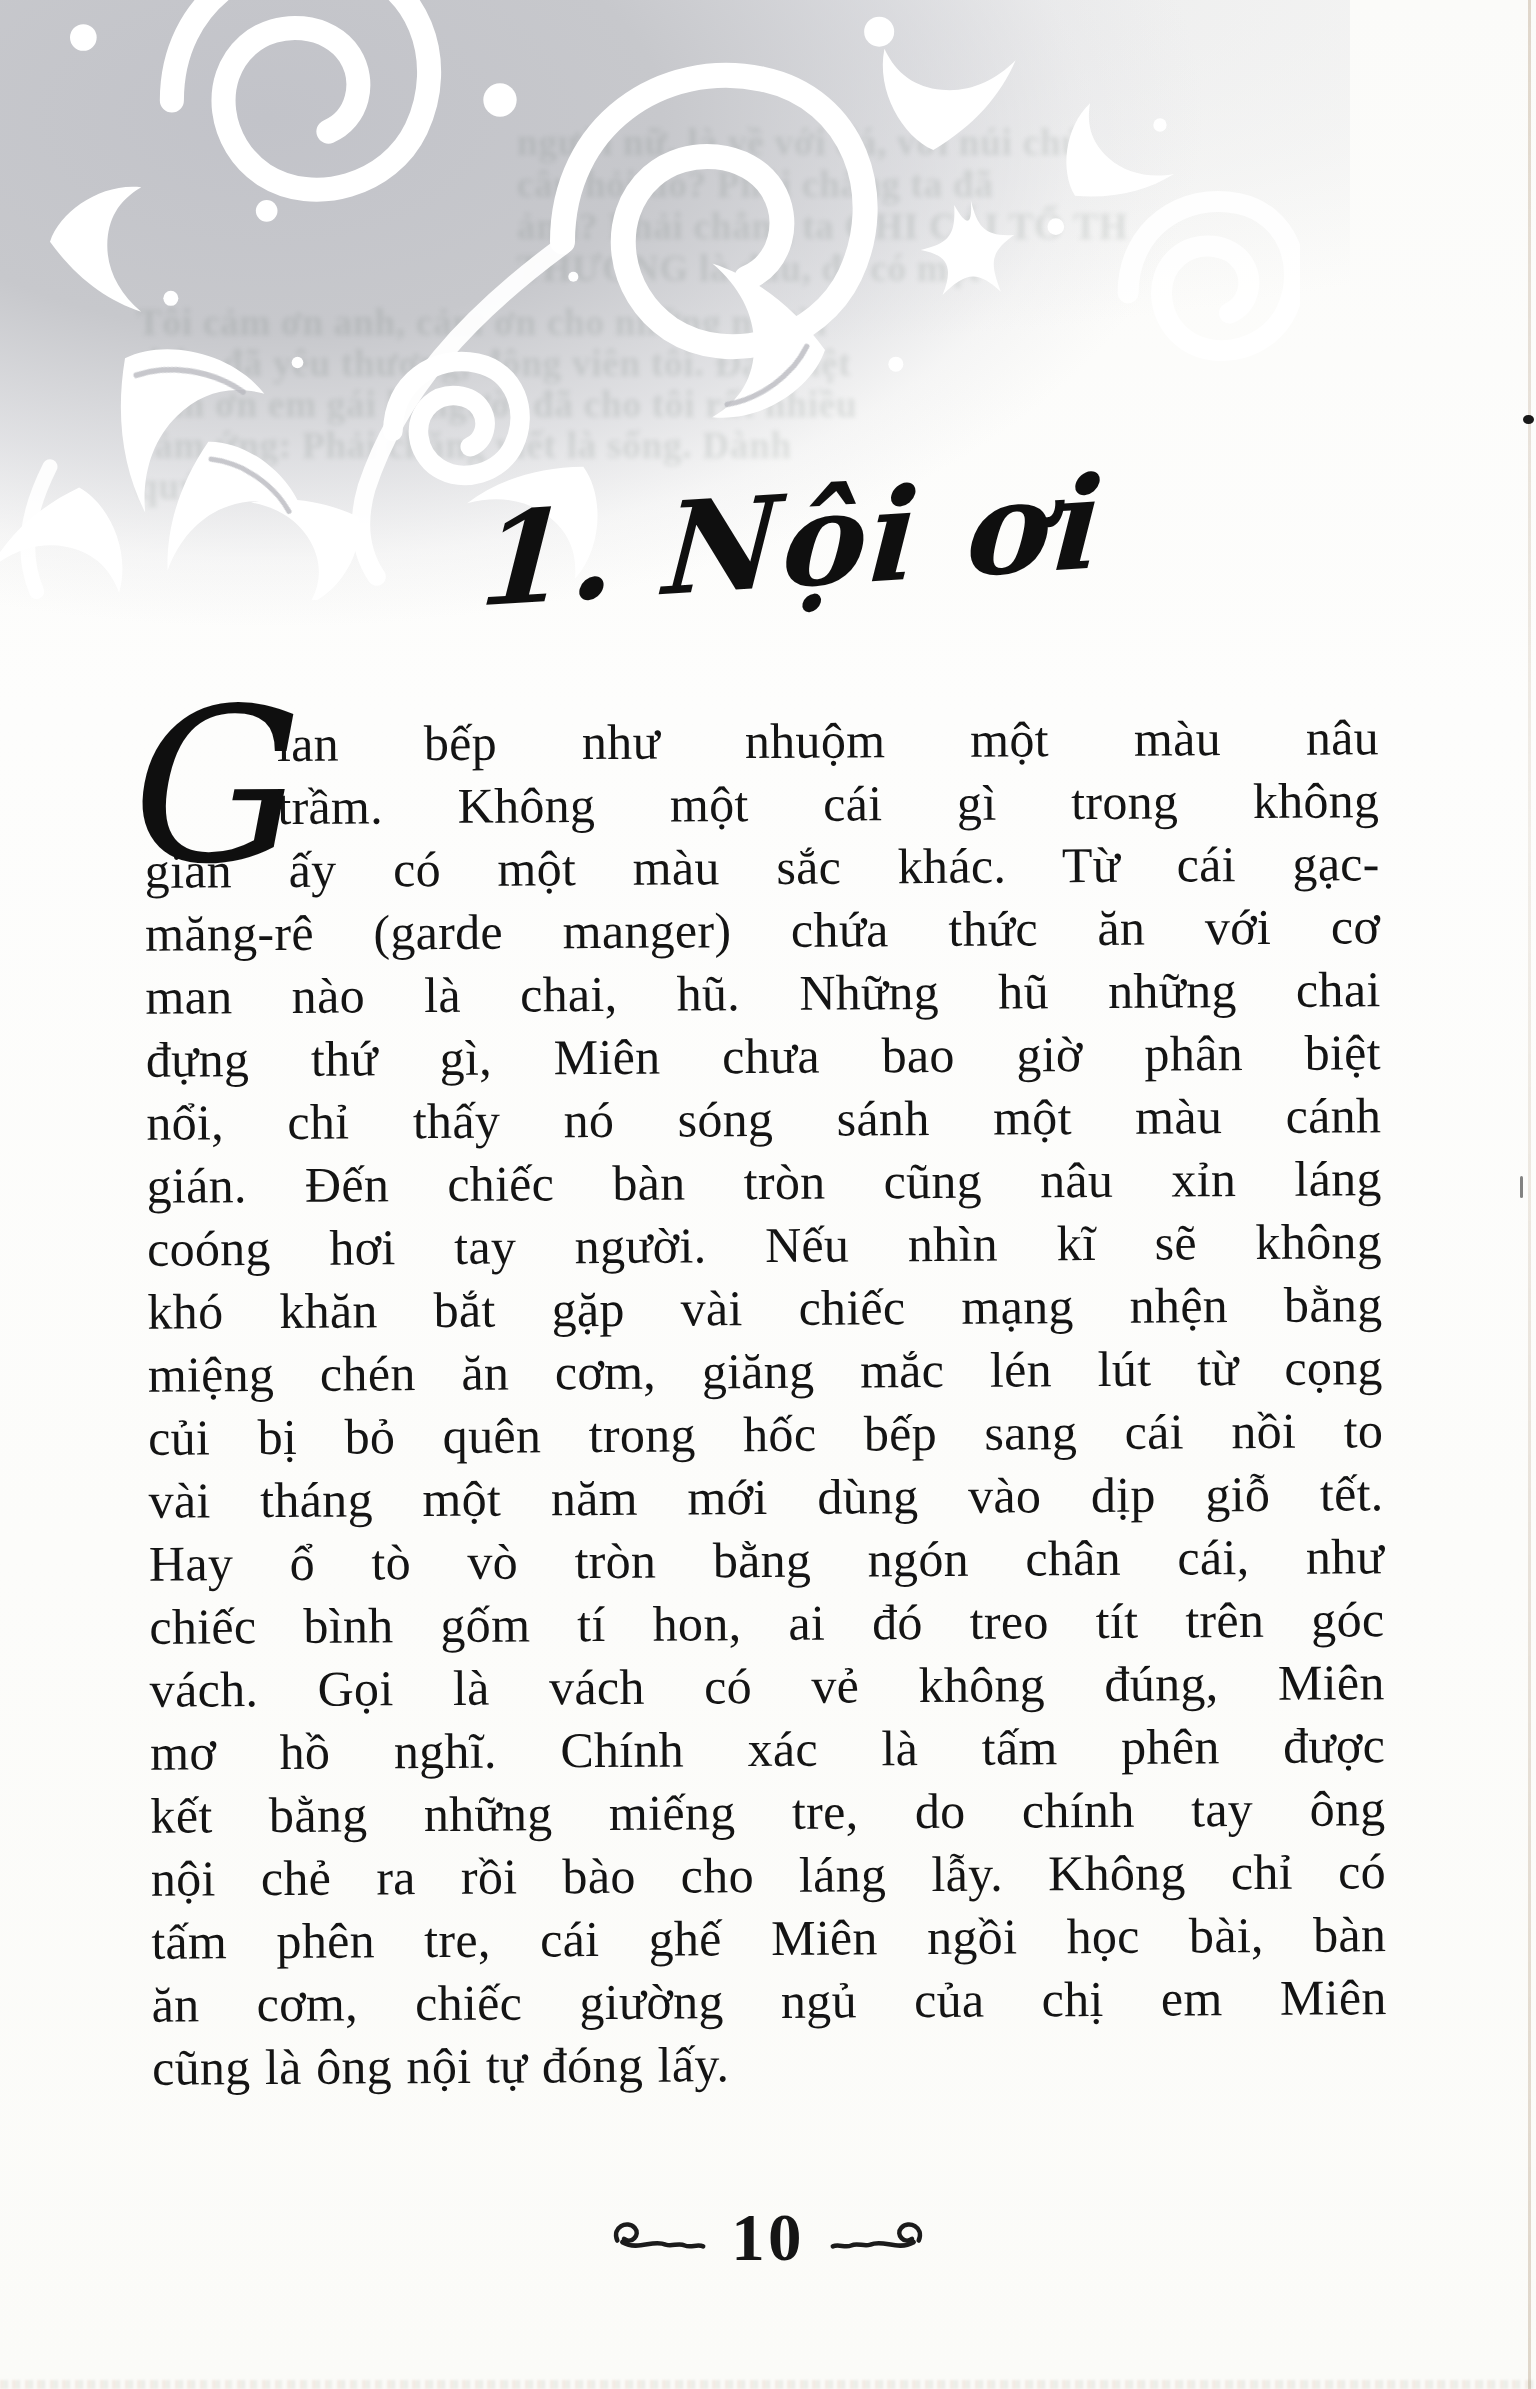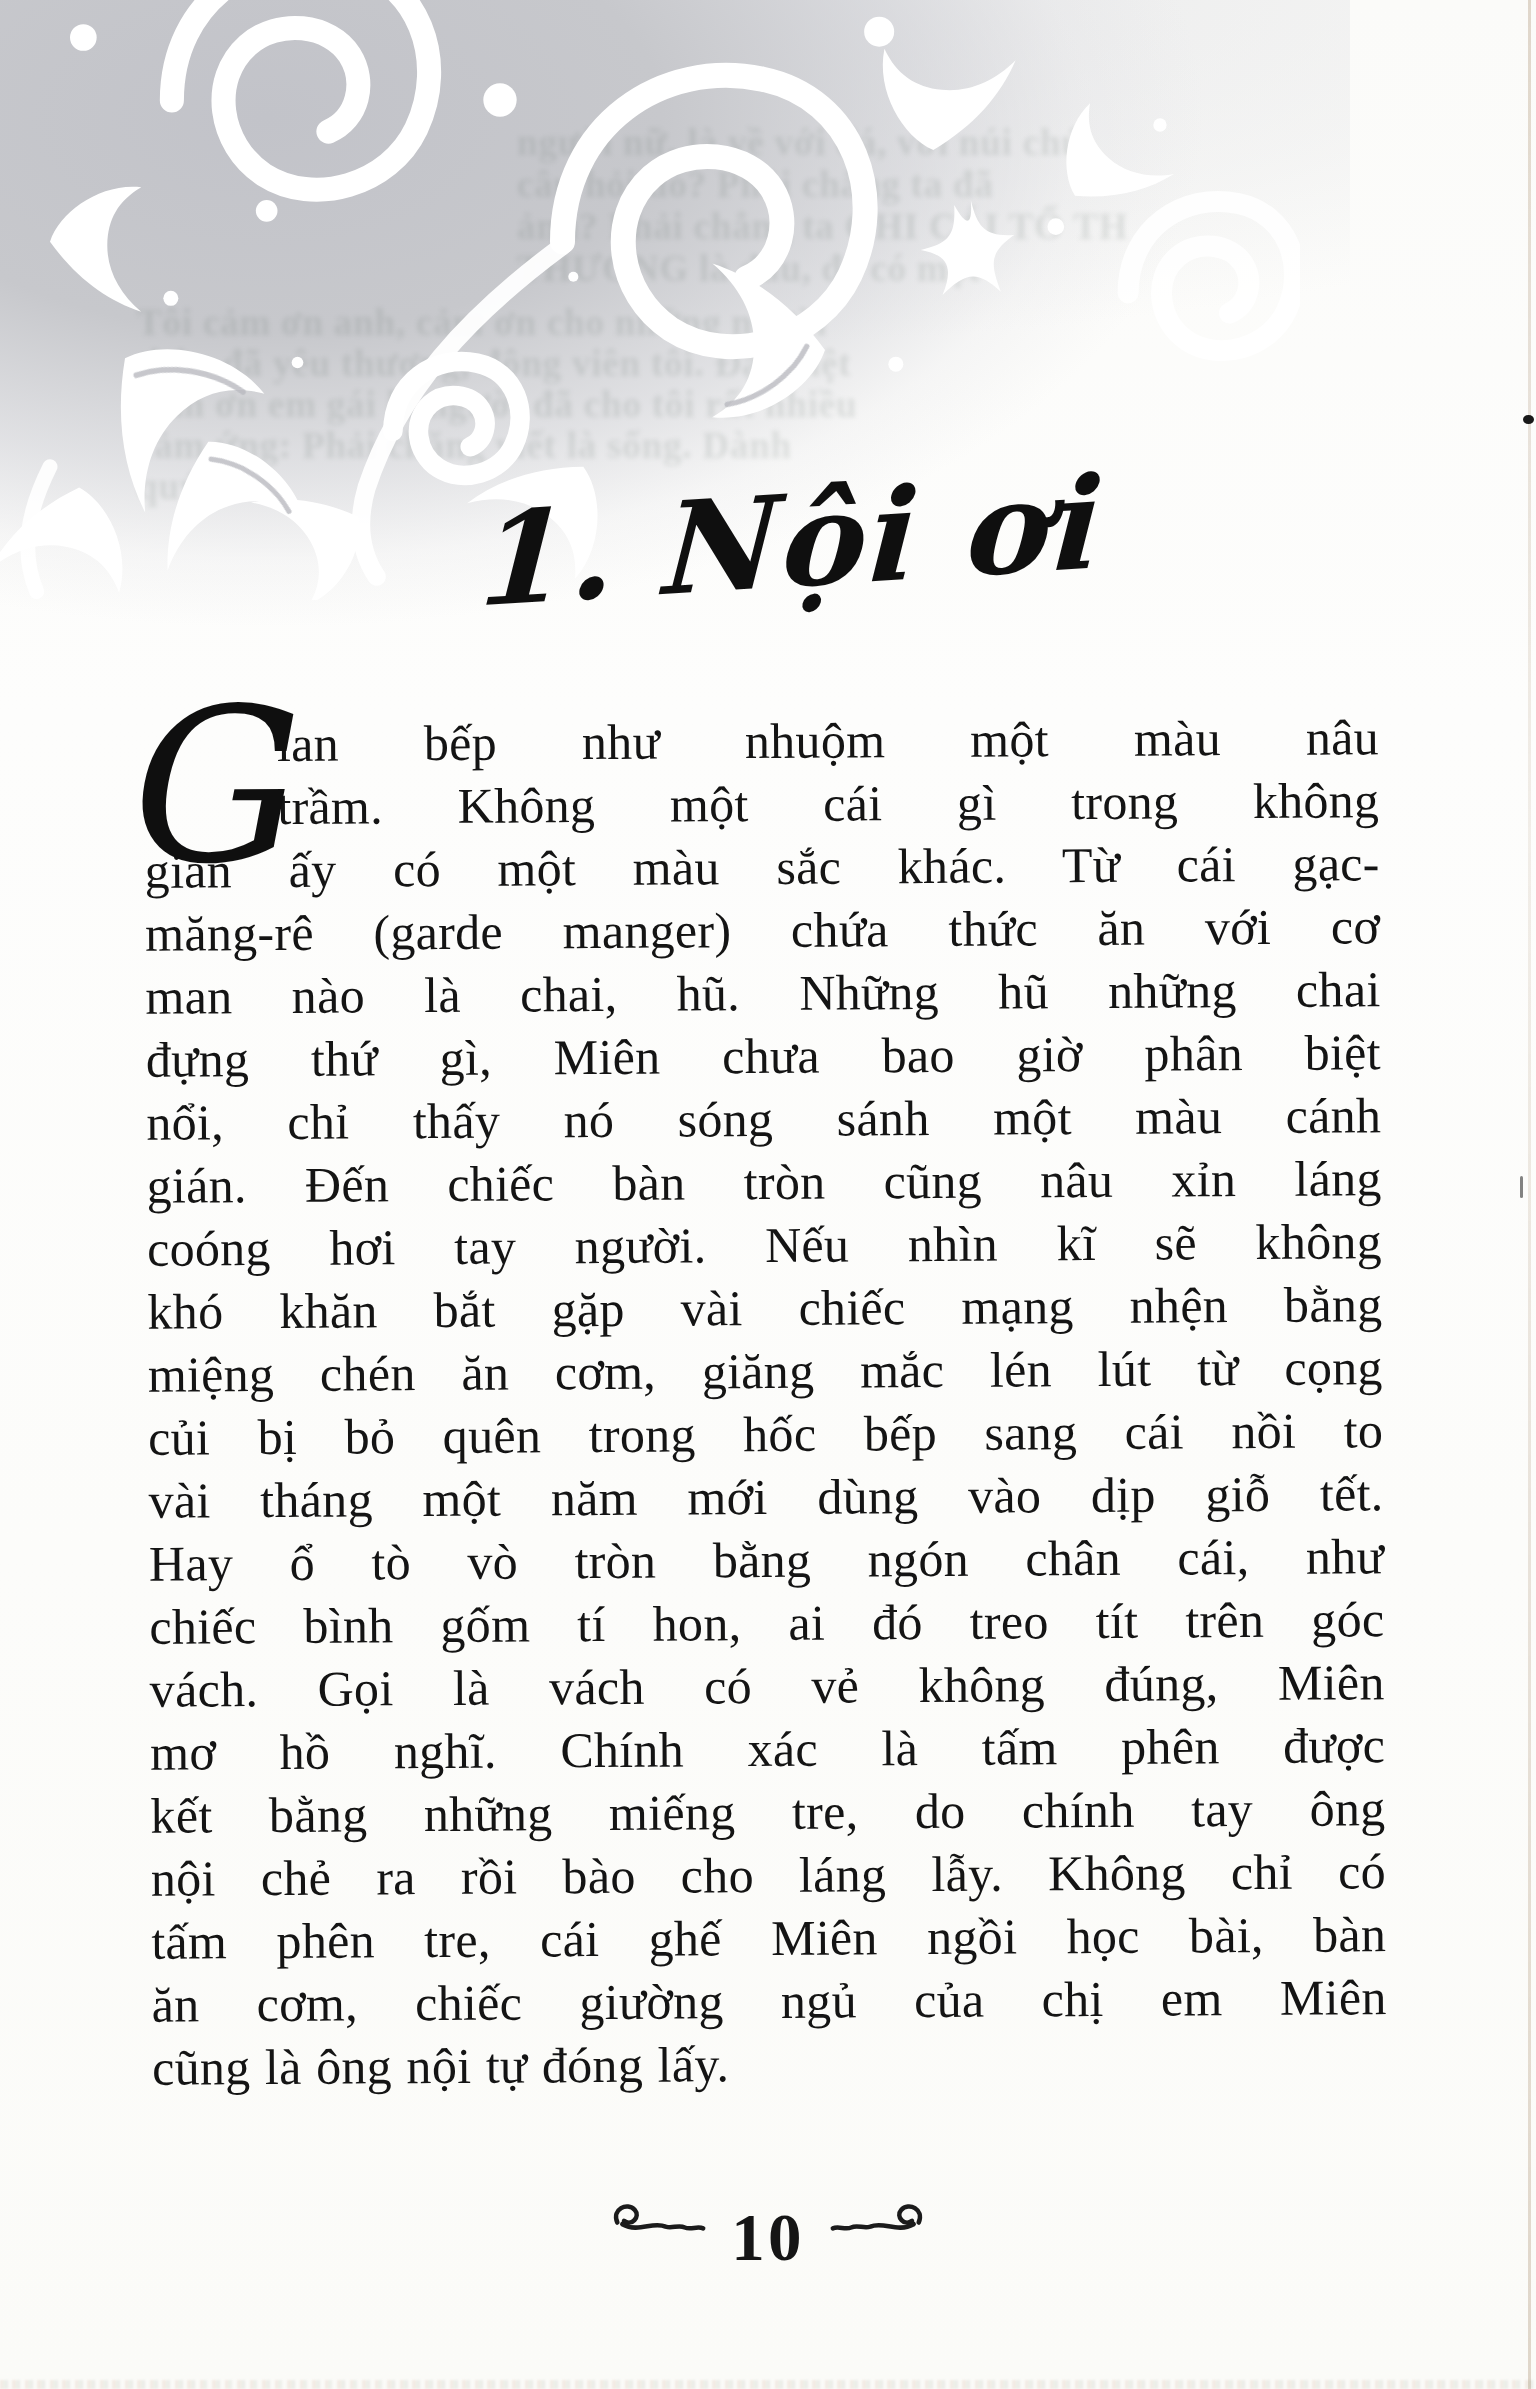--- a/index.html
+++ b/index.html
@@ -49,21 +49,21 @@
     position:absolute;left:-11.7px;top:-33px;
     font-family:"DejaVu Serif",serif;font-style:italic;
     font-size:213px;line-height:1;color:#0f0f0f;
   }
   .bline{text-align:justify;text-align-last:justify;height:63px;overflow:visible;}
   .bline.ind{margin-left:133px;}
   .bline.last{text-align-last:left;}
 
   .footer{
     position:absolute;left:0;top:2199px;width:100%;
-    display:flex;justify-content:center;align-items:flex-start;gap:22px;
+    display:flex;justify-content:center;align-items:center;gap:22px;
   }
   .pnum{font-size:67px;font-weight:bold;color:#151515;letter-spacing:3.3px;}
   .flourish{display:block;}
 
   
   .edge-line{
     position:absolute;top:0;bottom:0;left:1528px;width:2.5px;
     background:linear-gradient(to bottom,
       rgba(160,130,95,0.30) 0%, rgba(160,130,95,0.12) 35%,
       rgba(160,130,95,0.22) 70%, rgba(160,130,95,0.30) 100%);

